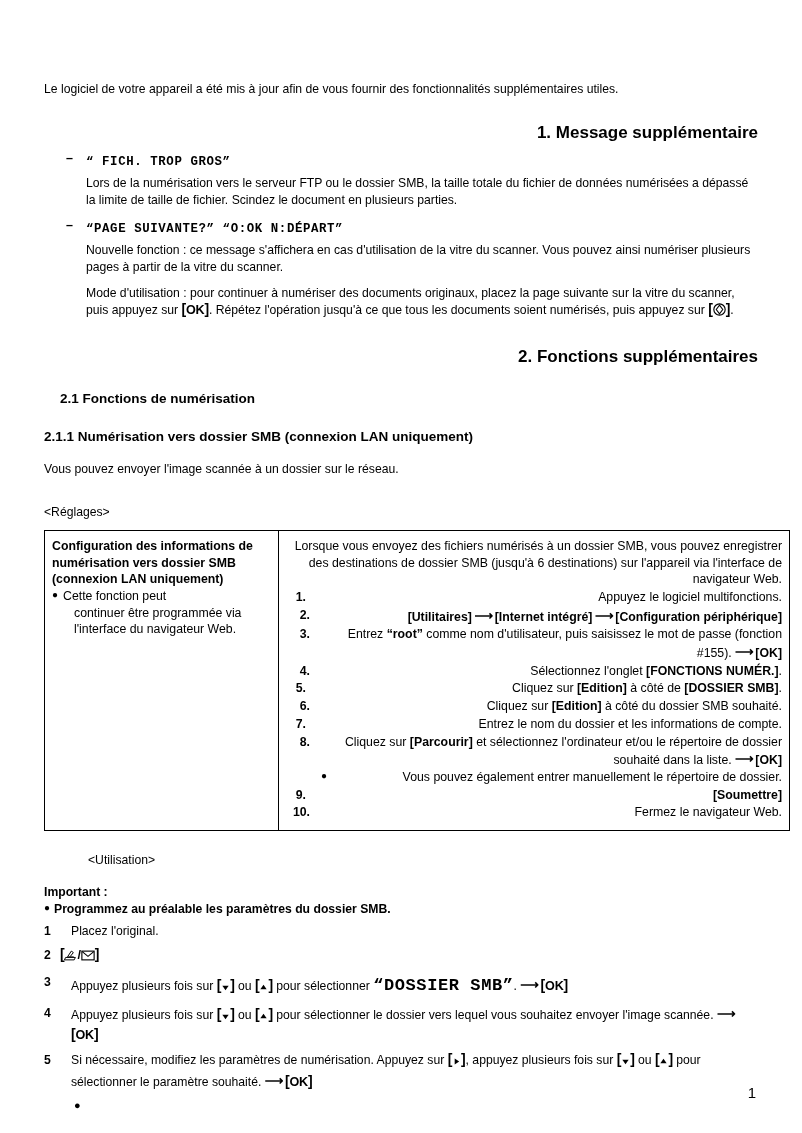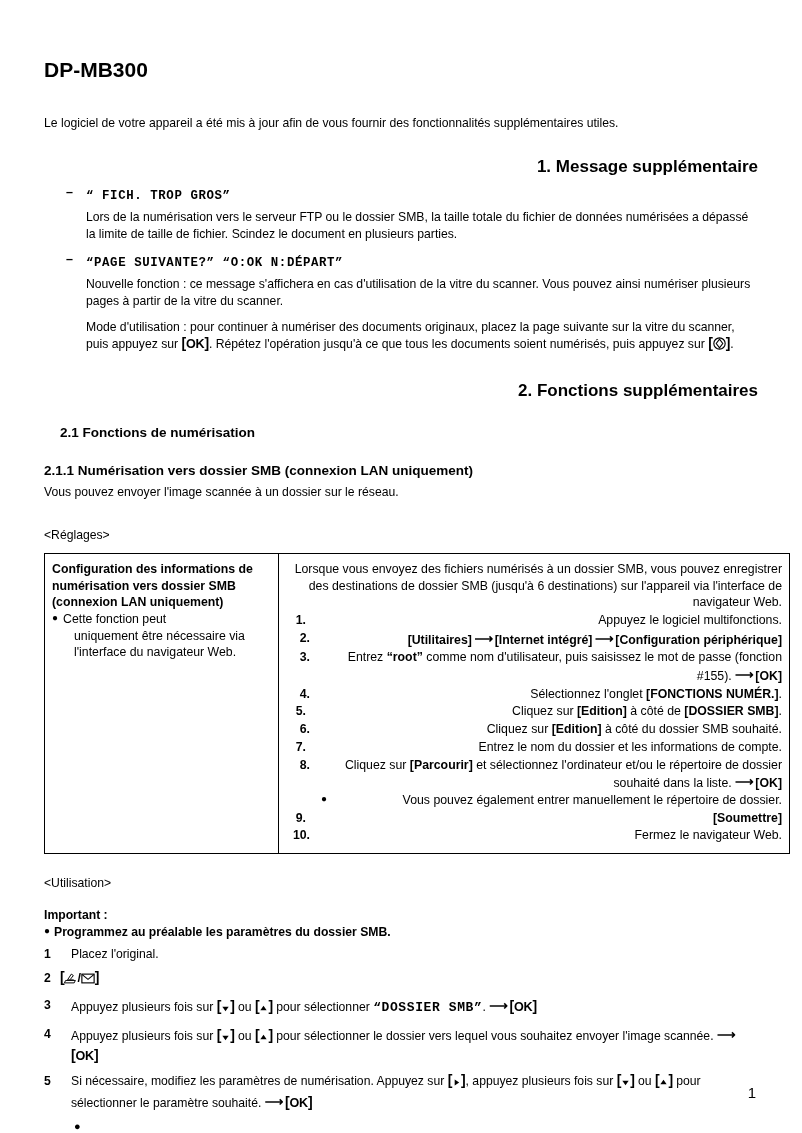--- a/index.html
+++ b/index.html
@@ -46,21 +46,21 @@
     margin: 24px 0 0 16px;
   }
   h4.subsub {
     font-size: 13.5px;
     font-weight: bold;
     margin: 23px 0 0 0;
   }
   .para {
     font-size: 12.2px;
     line-height: 1.35;
-    margin-top: 6px;
+    margin-top: 17px;
   }
   .tag-line {
     font-size: 12.2px;
     margin-top: 28px;
   }
   
   .dash-list {
     margin: 8px 0 0 0;
   }
   .dash-item {
@@ -226,21 +226,20 @@
     bottom: 32px;
     font-size: 15px;
   }
   svg { display: inline-block; }
 </style>
 </head>
 <body>
 
 <div class="page">
 
-  <div class="doc-title">DP-MB300</div>
 
   <div class="intro">Le logiciel de votre appareil a été mis à jour afin de vous fournir des fonctionnalités supplémentaires utiles.</div>
 
   <h2 class="sec">1. Message supplémentaire</h2>
 
   <div class="dash-list">
 
     <div class="dash-item">
       <span class="dash-mark">–</span>
       <span class="mono">“  FICH. TROP GROS”</span>
@@ -267,21 +266,21 @@
   <div class="para">Vous pouvez envoyer l'image scannée à un dossier sur le réseau.</div>
   <div class="tag-line">&lt;Réglages&gt;</div>
 
   <table class="settings">
     <tbody>
         <tr>
       <td class="col-left">
         <div class="tbl-head">Configuration des informations de numérisation vers dossier SMB (connexion LAN uniquement)</div>
         <div class="tbl-bullet">
           <span class="dot">●</span><span>Cette fonction peut</span>
-          <span class="ind">uniquement être nécessaire via l'interface du navigateur Web.</span>
+          <span class="ind">continuer être programmée via l'interface du navigateur Web.</span>
         </div>
       </td>
       <td class="col-right">
         <div class="tbl-para">Lorsque vous envoyez des fichiers numérisés à un dossier SMB, vous pouvez enregistrer des destinations de dossier SMB (jusqu'à 6 destinations) sur l'appareil via l'interface de navigateur Web.</div>
         <ol class="steps">
 
           <li>
             <span class="num">1.</span><span>Appuyez le logiciel multifonctions.</span>
           </li>
 
@@ -321,21 +320,21 @@
           <li style="padding-left:28px;">
             <span class="num" style="width:24px;">10.</span><span>Fermez le navigateur Web.</span>
           </li>
 
         </ol>
       </td>
     </tr>
   </tbody>
     </table>
 
-  <div class="tag-line" style="margin-top:22px;">&lt;Utilisation&gt;</div>
+  <div class="tag-line" style="margin-top:22px;margin-left:44px;">&lt;Utilisation&gt;</div>
 
   <div class="important-label">Important :</div>
   <div class="important-bullet">
     <span class="dot">●</span><span>Programmez au préalable les paramètres du dossier SMB.</span>
   </div>
 
   <div class="use-step">
     <span class="num">1</span><span>Placez l'original.</span>
   </div>
 
@@ -348,21 +347,21 @@
             <rect x="1" y="1" width="14" height="10" fill="none" stroke="#000" stroke-width="1.3"></rect>
             <path d="M1.4 1.5 L8 7 L14.6 1.5" fill="none" stroke="#000" stroke-width="1.2"></path>
           </svg></span><span class="brk">]</span></span>
   </div>
 
   <div class="use-step">
     <span class="num">3</span><span>Appuyez plusieurs fois sur </span><span class="key"><span class="brk">[</span><span class="sym-tri"><svg width="9" height="9" viewBox="0 0 10 10">
             <path d="M1.5 3 L8.5 3 L5 8 Z" fill="#000"></path>
           </svg></span><span class="brk">]</span></span><span> ou </span><span class="key"><span class="brk">[</span><span class="sym-tri"><svg width="9" height="9" viewBox="0 0 10 10">
             <path d="M5 2 L8.5 7 L1.5 7 Z" fill="#000"></path>
-          </svg></span><span class="brk">]</span></span><span> pour sélectionner </span><span class="mono" style="font-size:13px;">“DOSSIER SMB”</span><span>. </span><span class="arrow">⟶&nbsp;</span><span class="key"><span class="brk">[</span><span>OK</span><span class="brk">]</span></span>
+          </svg></span><span class="brk">]</span></span><span> pour sélectionner </span><span class="mono" style="font-size:17px;">“DOSSIER SMB”</span><span>. </span><span class="arrow">⟶&nbsp;</span><span class="key"><span class="brk">[</span><span>OK</span><span class="brk">]</span></span>
   </div>
 
   <div class="use-step">
     <span class="num">4</span><span>Appuyez plusieurs fois sur </span><span class="key"><span class="brk">[</span><span class="sym-tri"><svg width="9" height="9" viewBox="0 0 10 10">
             <path d="M1.5 3 L8.5 3 L5 8 Z" fill="#000"></path>
           </svg></span><span class="brk">]</span></span><span> ou </span><span class="key"><span class="brk">[</span><span class="sym-tri"><svg width="9" height="9" viewBox="0 0 10 10">
             <path d="M5 2 L8.5 7 L1.5 7 Z" fill="#000"></path>
           </svg></span><span class="brk">]</span></span><span> pour sélectionner le dossier vers lequel vous souhaitez envoyer l'image scannée. </span><span class="arrow">⟶&nbsp;</span><span class="key"><span class="brk">[</span><span>OK</span><span class="brk">]</span></span>
   </div>
 

